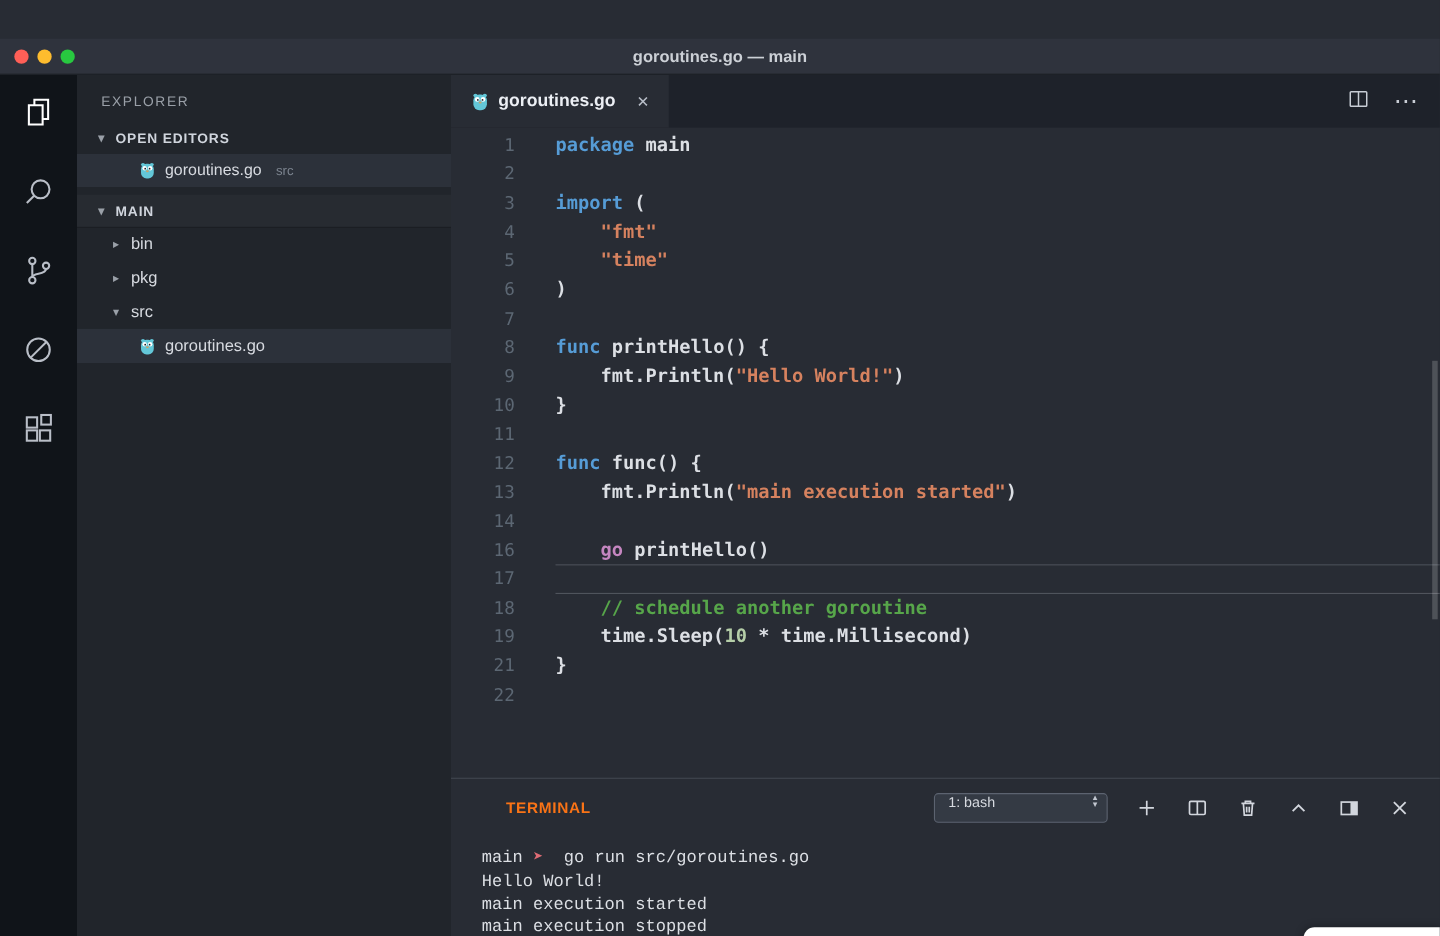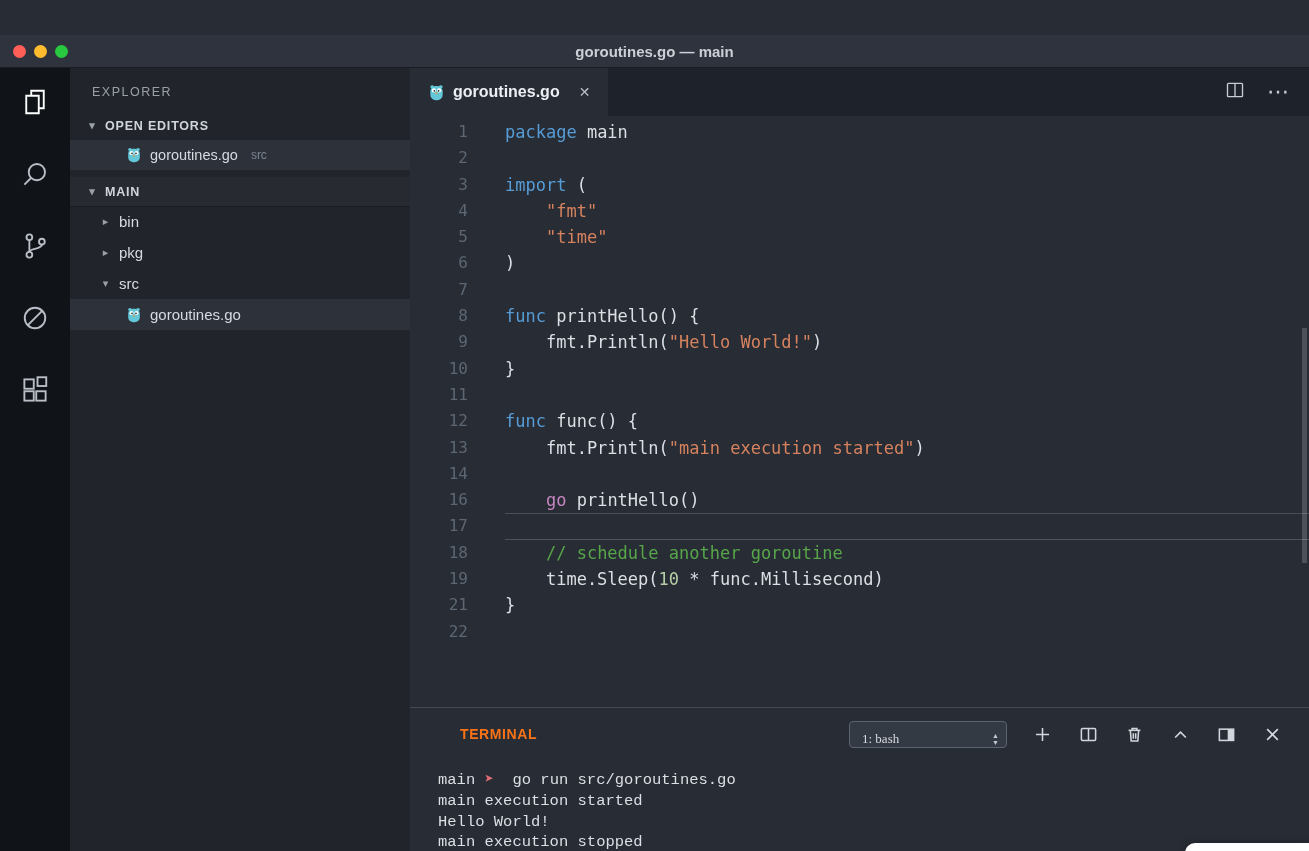--- a/index.html
+++ b/index.html
@@ -46,36 +46,36 @@
   .tab { display:flex; align-items:center; gap:9px; padding:0 18px; background:var(--editor-bg,#282c34); font-size:16px; color:#eceff4; font-weight:600; cursor:pointer; }
   .tab .close-x { margin-left:10px; font-size:14px; color:#b8bec8; font-weight:400; }
   .tab-actions { margin-left:auto; display:flex; align-items:center; gap:22px; padding-right:20px; color:#c8cdd5; }
   .tab-actions svg { width:20px; height:20px; }
   .more-dots { font-size:22px; line-height:10px; color:#c8cdd5; cursor:pointer; }
 
   
   .editor-body { flex:1; position:relative; padding-top:3px; font-family:"DejaVu Sans Mono", monospace; font-size:17px; overflow:hidden; }
   .code-line { display:flex; height:26.3px; line-height:26.3px; }
   .gutter { width:58px; text-align:right; color:#5c6773; font-size:16px; flex:none; }
-  .code-text { margin-left:37px; white-space:pre; flex:1; }
+  .code-text { margin-left:37px; white-space:pre; flex:1;font-weight:bold; }
   .code-line.current .code-text { border-top:1px solid rgba(197,202,212,0.22); border-bottom:1px solid rgba(197,202,212,0.25); }
   .tok-k  { color:var(--keyword,#569cd6); }
   .tok-g  { color:var(--control-keyword,#c586c0); }
   .tok-s  { color:var(--string,#d6825f); }
   .tok-c  { color:var(--comment,#57a64a); }
   .tok-n2 { color:var(--number,#b5cea8); }
   .tok-t  { color:var(--text,#dcdfe4); }
   .tok-p  { color:var(--prompt-arrow,#e06c75); }
   .scrollbar-thumb { position:absolute; right:2px; top:212px; width:5px; height:235px; background:rgba(255,255,255,0.18); }
 
   
   .terminal { height:179px; flex:none; border-top:1px solid rgba(120,128,140,0.35); display:flex; flex-direction:column; }
   .terminal-header { height:52px; flex:none; display:flex; align-items:center; padding:0 14px 0 50px; }
   .terminal-title { font-size:14px; letter-spacing:0.6px; color:#f97316; font-weight:700; }
-  .shell-select { margin-left:auto; width:158px; height:27px; background:#343a44; border:1px solid #5c6370; border-radius:4px; display:flex; align-items:flex-end; gap:6px; padding:0 7px 0 12px; font-size:13px; color:#d7dae0; cursor:pointer;font-family:Liberation Serif, serif; }
+  .shell-select { margin-left:auto; width:158px; height:27px; background:#343a44; border:1px solid #5c6370; border-radius:4px; display:flex; align-items:flex-start; gap:6px; padding:0 7px 0 12px; font-size:13px; color:#d7dae0; cursor:pointer; }
   .updown { margin-left:auto; display:flex; flex-direction:column; align-items:center; font-size:7px; line-height:7px; color:#c2c7d0; }
   .term-actions { display:flex; align-items:center; margin-left:12px; }
   .term-btn { width:46px; height:30px; display:flex; align-items:center; justify-content:center; color:#d2d6dd; cursor:pointer; }
   .term-btn svg { width:19px; height:19px; }
   .terminal-body { padding:10px 0 0 28px; font-family:Liberation Mono, monospace; font-size:15.5px; line-height:20.8px; color:#dcdfe4; }
   .term-line { white-space:pre; }
   .cursor-block { display:inline-block; width:11px; height:17px; background:#ccd2da; vertical-align:text-bottom; margin-left:2px; }
 
   
   .watermark { position:absolute; right:0; bottom:0; background:#ffffff; border-radius:10px 0 0 0; padding:8px 15px 8px 12px; display:flex; align-items:center; gap:7px; box-shadow:0 0 8px rgba(0,0,0,0.3); z-index:10; }
@@ -299,21 +299,21 @@
             <div class="code-line current">
               <span class="gutter">17</span>
               <span class="code-text"></span>
             </div>
             <div class="code-line">
               <span class="gutter">18</span>
               <span class="code-text"><span class="tok-t">    </span><span class="tok-c">// schedule another goroutine</span></span>
             </div>
             <div class="code-line">
               <span class="gutter">19</span>
-              <span class="code-text"><span class="tok-t">    time.Sleep(</span><span class="tok-n2">10</span><span class="tok-t"> * func.Millisecond)</span></span>
+              <span class="code-text"><span class="tok-t">    time.Sleep(</span><span class="tok-n2">10</span><span class="tok-t"> * time.Millisecond)</span></span>
             </div>
             <div class="code-line">
               <span class="gutter">21</span>
               <span class="code-text"><span class="tok-t">}</span></span>
             </div>
             <div class="code-line">
               <span class="gutter">22</span>
               <span class="code-text"></span>
             </div>
           </div>
@@ -363,22 +363,22 @@
             </span>
             <span class="term-btn">
               <svg viewBox="0 0 16 16" fill="none" stroke="currentColor" stroke-width="1.4">
                 <path d="M3.5 3.5 12.5 12.5M12.5 3.5 3.5 12.5"></path>
               </svg>
             </span>
           </div>
         </div>
         <div class="terminal-body" id="terminal-lines">
             <div class="term-line"><span class="tok-t">main </span><span class="tok-p">➤</span><span class="tok-t">  go run src/goroutines.go</span></div>
+            <div class="term-line"><span class="tok-t">Hello World!</span></div>
             <div class="term-line"><span class="tok-t">main execution started</span></div>
-            <div class="term-line"><span class="tok-t">Hello World!</span></div>
             <div class="term-line"><span class="tok-t">main execution stopped</span></div>
             <div class="term-line"><span class="tok-t">main </span><span class="tok-p">➤</span><span class="tok-t">  </span><span class="cursor-block"></span></div>
           </div>
       </div>
 
     </div>
   </div>
 
   <div class="watermark">
     <span>

